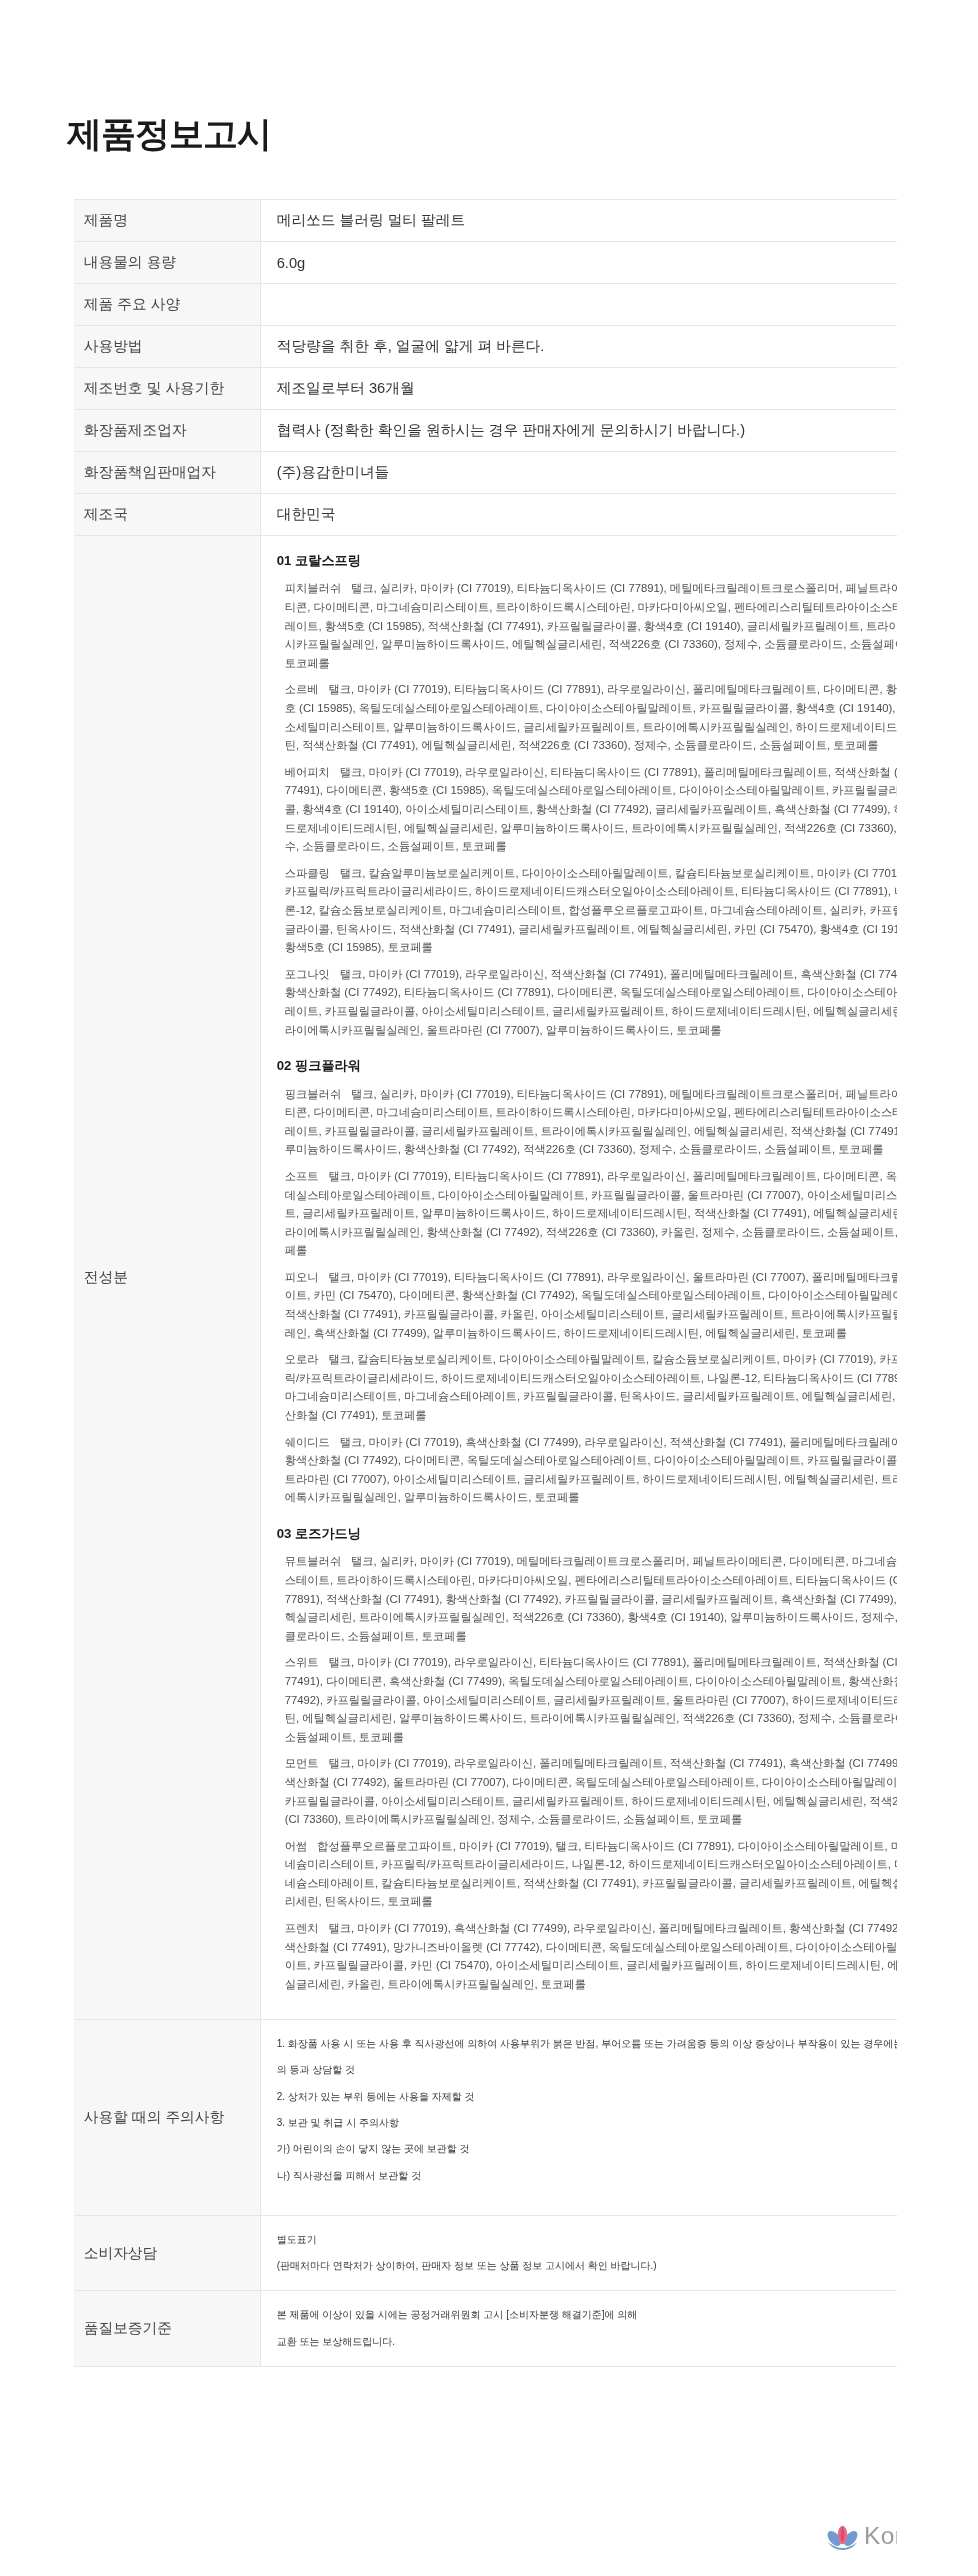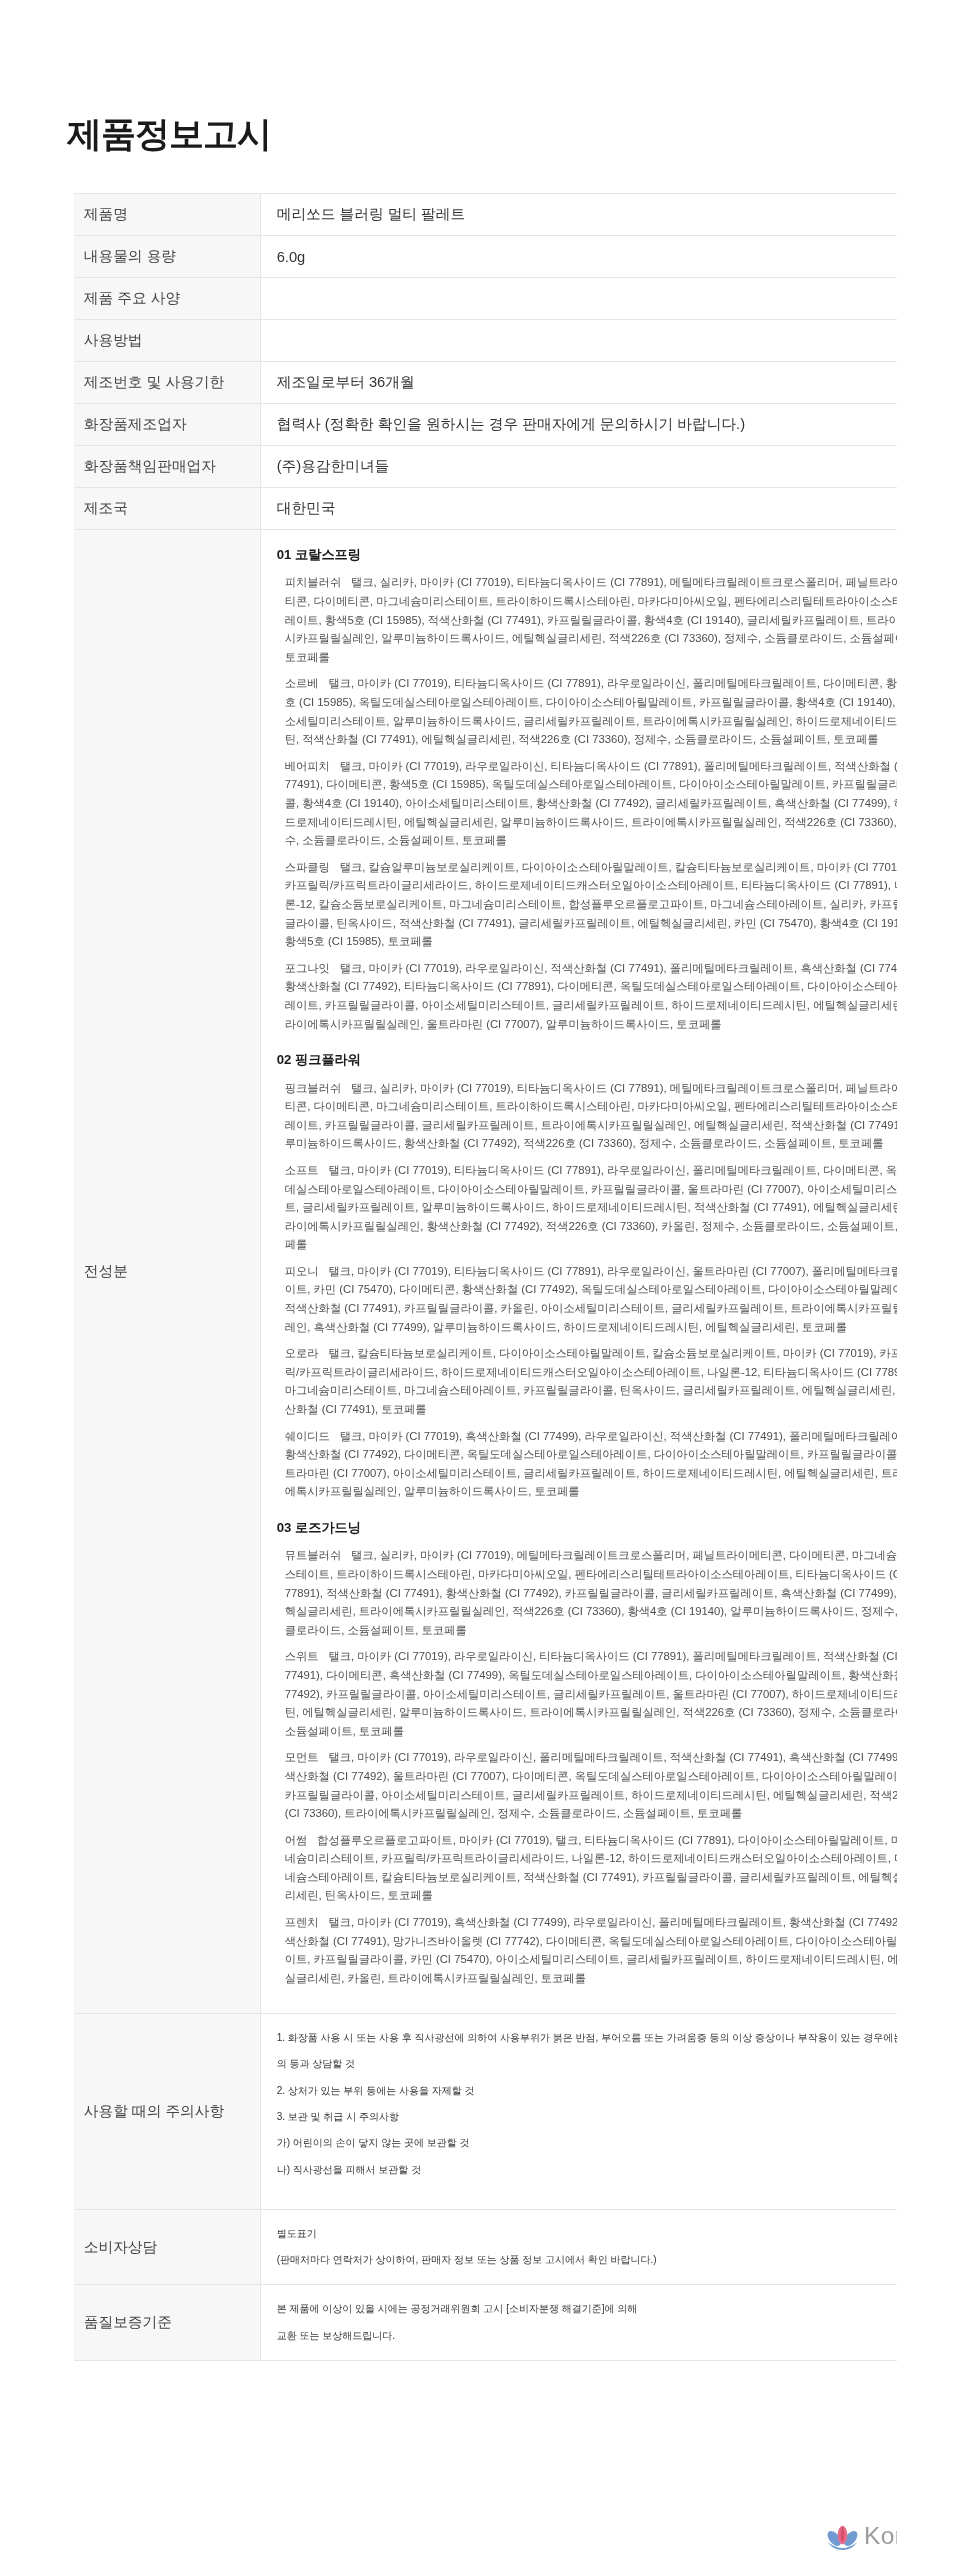--- a/index.html
+++ b/index.html
@@ -20,21 +20,21 @@
     margin:112px 0 0 67px;
     font-size:35px;
     line-height:43px;
     font-weight:800;
     letter-spacing:-1px;
     color:#1a1a1a;
   }
   .info-table {
     position:absolute;
     left:74px;
-    top:193px;
+    top:199px;
     width:870px;
     border-top:1px solid #e6e6e6;
   }
   .row {
     display:flex;
     border-bottom:1px solid #e6e6e6;
     align-items:stretch;
   }
   .cell-label {
     width:187px;
@@ -126,20 +126,21 @@
       <div class="cell-label">내용물의 용량</div>
       <div class="cell-value">6.0g</div>
     </div>
 
     <div class="row simple">
       <div class="cell-label">제품 주요 사양</div>
     </div>
 
     <div class="row simple">
       <div class="cell-label">사용방법</div>
+      <div class="cell-value">적당량을 취한 후, 얼굴에 얇게 펴 바른다.</div>
     </div>
 
     <div class="row simple">
       <div class="cell-label">제조번호 및 사용기한</div>
       <div class="cell-value">제조일로부터 36개월</div>
     </div>
 
     <div class="row simple">
       <div class="cell-label">화장품제조업자</div>
       <div class="cell-value">협력사 (정확한 확인을 원하시는 경우 판매자에게 문의하시기 바랍니다.)</div>

